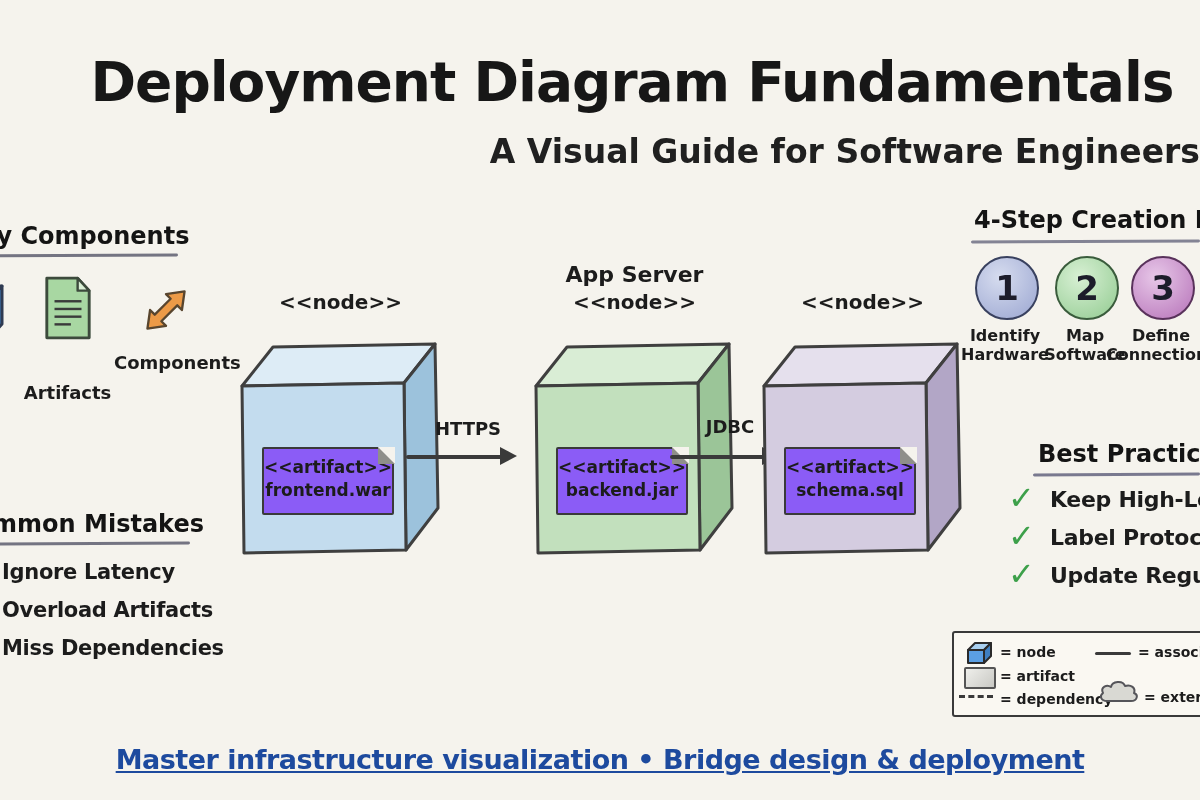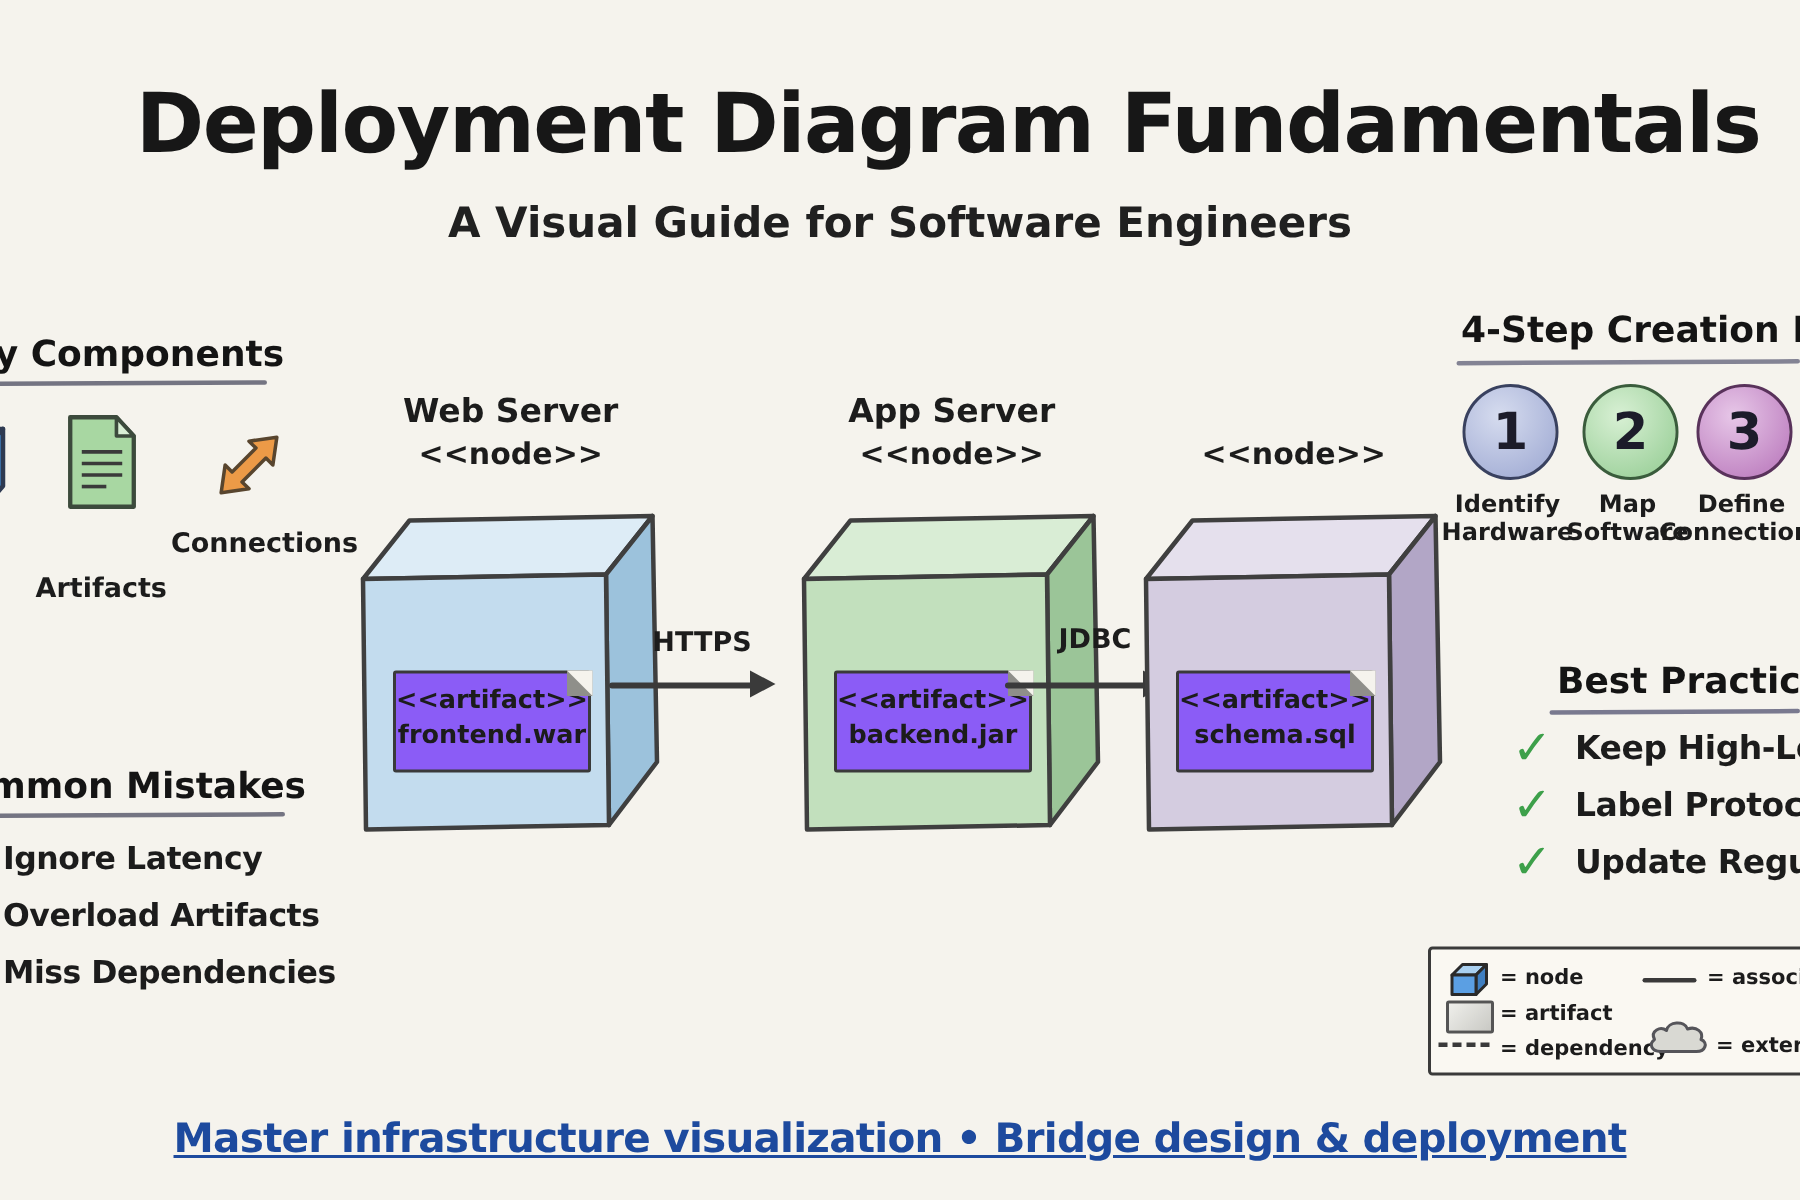--- a/index.html
+++ b/index.html
@@ -1,21 +1,21 @@
 <!DOCTYPE html>
 <html><head>
 <meta charset="utf-8">
 <style>
   html,body{margin:0;padding:0;width:1200px;height:800px;overflow:hidden;}
   body{position:relative;background:#f5f3ed;font-family:"DejaVu Sans",sans-serif;color:#1c1c1c;}
   .abs{position:absolute;}
 
   
   .main-title{left:0;top:50px;width:1200px;text-align:center;font-size:55px;font-weight:bold;letter-spacing:-1px;color:#171717;padding-left:32px;}
-  .subtitle{left:0;top:132px;width:1200px;text-align:center;font-size:28px;font-weight:bold;color:#202020;}
+  .subtitle{left:0;top:132px;width:1200px;text-align:right;font-size:33px;font-weight:bold;color:#202020;}
   .footer{left:0;top:744px;width:1200px;text-align:center;font-size:27px;font-weight:bold;color:#1d4a9e;letter-spacing:-0.5px;text-decoration:underline;}
 
   
   .sec-head{font-size:24px;font-weight:bold;white-space:nowrap;color:#141414;}
   .underline{height:3px;background:#5d5d6e;border-radius:2px;transform:rotate(-0.3deg);opacity:.85;}
 
   
   .mistake-item{font-size:21px;font-weight:bold;white-space:nowrap;letter-spacing:-0.3px;}
   .icon-label{font-size:18px;font-weight:bold;text-align:center;}
 
@@ -78,30 +78,29 @@
   <line x1="13" y1="36" x2="41" y2="36" stroke="#3a3a3a" stroke-width="2.5"></line>
   <line x1="13" y1="44" x2="41" y2="44" stroke="#3a3a3a" stroke-width="2.5"></line>
   <line x1="13" y1="52" x2="30" y2="52" stroke="#3a3a3a" stroke-width="2.5"></line>
 </svg>
 
 <svg class="abs" style="left:136px;top:280px;" width="60" height="60" viewBox="0 0 64 64">
   <polygon points="4,32 20,20 20,27 44,27 44,20 60,32 44,44 44,37 20,37 20,44" transform="rotate(-45 32 32)" fill="#ec9a47" stroke="#58452e" stroke-width="2.5" stroke-linejoin="round"></polygon>
 </svg>
 
 <div class="abs icon-label" style="left:20px;top:352px;width:95px;margin-top:30px;">Artifacts</div>
-<div class="abs icon-label" style="left:114px;top:352px;width:112px;">Connections</div>
+<div class="abs icon-label" style="left:114px;top:352px;width:112px;">Components</div>
 
 <div class="abs sec-head" style="left:-42px;top:510px;">Common Mistakes</div>
 <div class="abs underline" style="left:-42px;top:542px;width:232px;"></div>
 <div class="abs mistake-item" style="left:2px;top:560px;">Ignore Latency</div>
 <div class="abs mistake-item" style="left:2px;top:598px;">Overload Artifacts</div>
 <div class="abs mistake-item" style="left:2px;top:636px;">Miss Dependencies</div>
 
 <div class="abs node" style="left:238px;top:262px;">
-  <div class="abs node-title">Web Server</div>
   <div class="abs node-stereo">&lt;&lt;node&gt;&gt;</div>
   <svg class="cube cube-blue" width="205" height="215" viewBox="0 0 205 215">
     <polygon class="top" points="4,46 35,7 197,4 166,43"></polygon>
     <polygon class="side" points="166,43 197,4 200,168 168,210"></polygon>
     <polygon class="front" points="4,46 166,43 168,210 6,213"></polygon>
   </svg>
   <div class="abs note">
     <div class="note-fold"></div>
     <div class="note-stereo">&lt;&lt;artifact&gt;&gt;</div>
     <div class="note-name">frontend.war</div>

